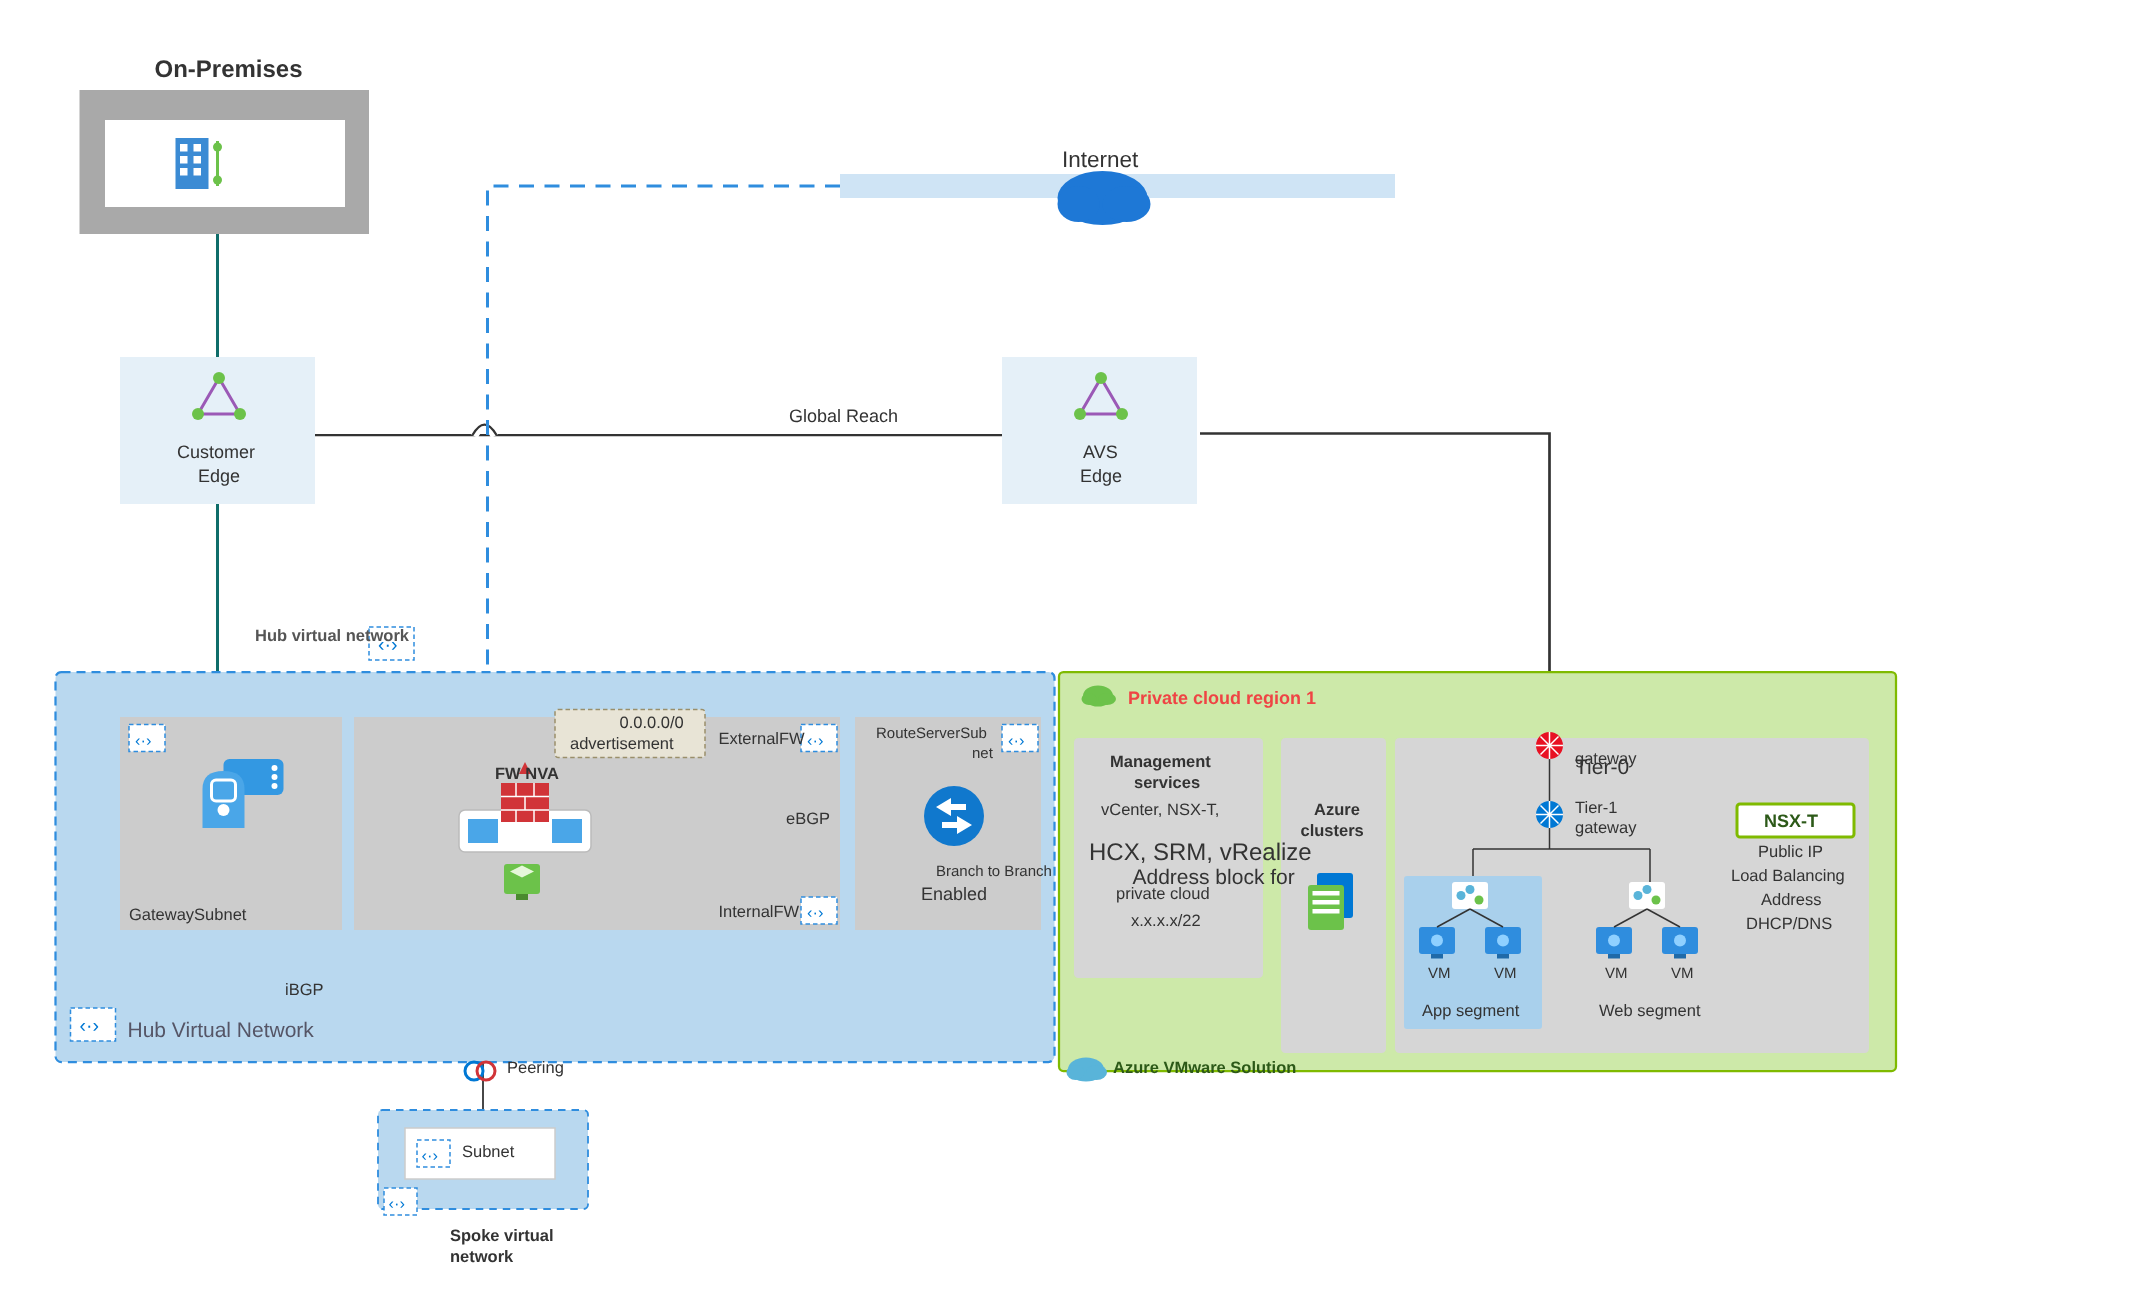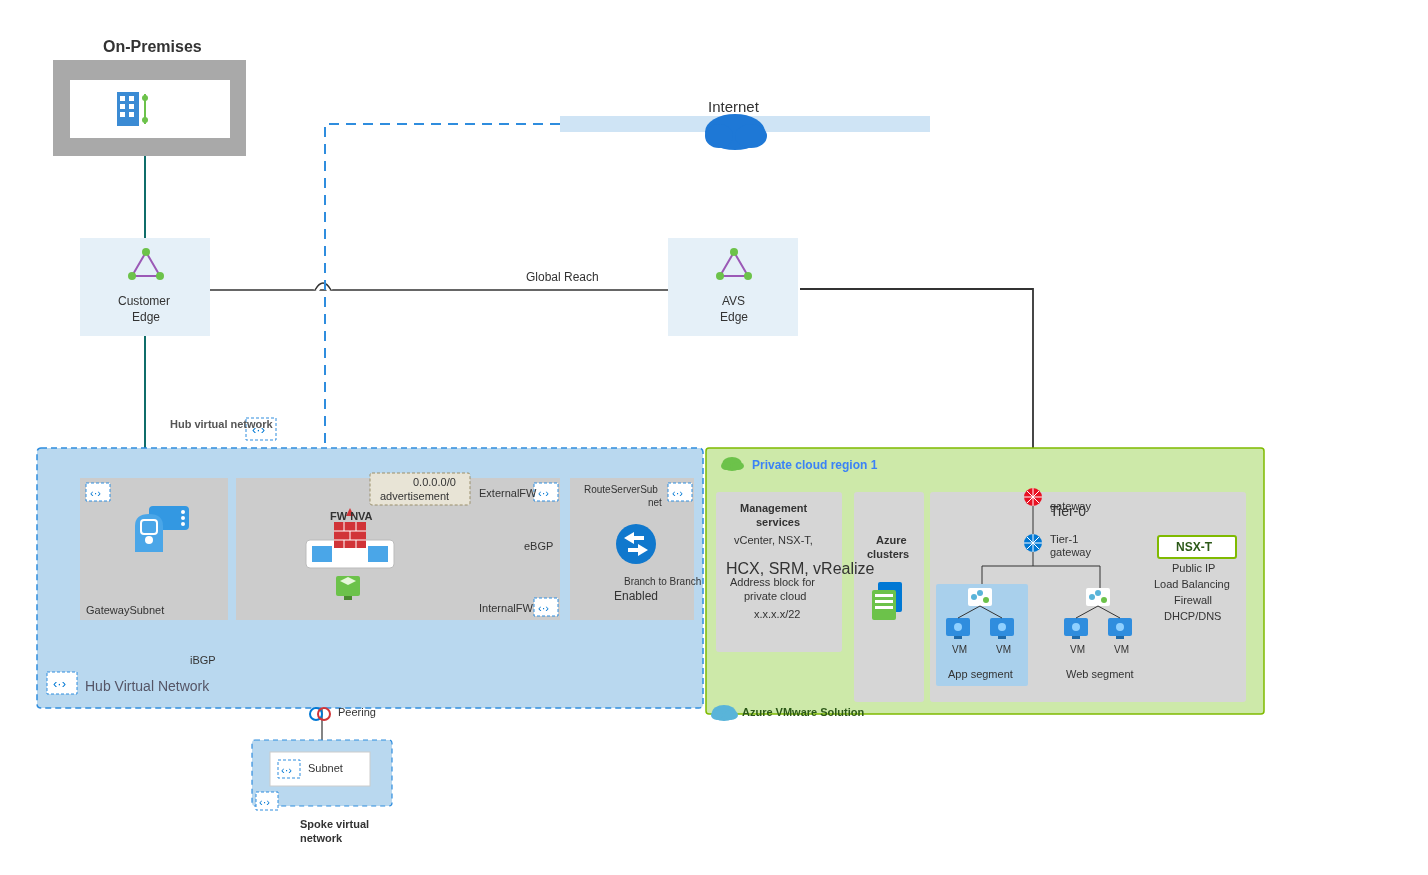--- a/index.html
+++ b/index.html
@@ -277,42 +277,42 @@
 
 <div class="text-label" style="left:524px; top:540px; font-size:11px">eBGP</div>
 <div class="text-label" style="left:190px; top:654px; font-size:11px">iBGP</div>
 
 <div class="text-label" style="left:338px; top:706px; font-size:11px">Peering</div>
 <div class="text-label" style="left:308px; top:762px; font-size:11px">Subnet</div>
 <div class="text-label bold" style="left:300px; top:818px; font-size:11px">Spoke virtual</div>
 <div class="text-label bold" style="left:300px; top:832px; font-size:11px">network</div>
 
 
-<div class="text-label bold" style="left:752px; top:458px; font-size:12px; color:#3b82f6">Private cloud region 1</div>
+<div class="text-label bold" style="left:752px; top:458px; font-size:12px; color:#ef4444">Private cloud region 1</div>
 
 <div class="text-label bold" style="left:740px; top:502px; font-size:11px">Management</div>
 <div class="text-label bold" style="left:756px; top:516px; font-size:11px">services</div>
 <div class="text-label" style="left:734px; top:534px; font-size:11px">vCenter, NSX-T,</div>
 <div class="text-label" style="left:726px; top:560px; font-size:16px">HCX, SRM, vRealize</div>
-<div class="text-label" style="left:730px; top:576px; font-size:11px">Address block for</div>
+<div class="text-label" style="left:755px; top:576px; font-size:14px">Address block for</div>
 <div class="text-label" style="left:744px; top:590px; font-size:11px">private cloud</div>
 <div class="text-label" style="left:754px; top:608px; font-size:11px">x.x.x.x/22</div>
 
 <div class="text-label bold" style="left:876px; top:534px; font-size:11px">Azure</div>
 <div class="text-label bold" style="left:867px; top:548px; font-size:11px">clusters</div>
 
 <div class="text-label" style="left:1050px; top:503px; font-size:14px">Tier-0</div>
 <div class="text-label" style="left:1050px; top:500px; font-size:11px">gateway</div>
 <div class="text-label" style="left:1050px; top:533px; font-size:11px">Tier-1</div>
 <div class="text-label" style="left:1050px; top:546px; font-size:11px">gateway</div>
 
 <div class="text-label bold" style="left:1176px; top:540px; font-size:12px; color:#2c5918">NSX-T</div>
 <div class="text-label" style="left:1172px; top:562px; font-size:11px">Public IP</div>
 <div class="text-label" style="left:1154px; top:578px; font-size:11px">Load Balancing</div>
-<div class="text-label" style="left:1174px; top:594px; font-size:11px">Firewall</div>
+<div class="text-label" style="left:1174px; top:594px; font-size:11px">Address</div>
 <div class="text-label" style="left:1164px; top:610px; font-size:11px">DHCP/DNS</div>
 
 <div class="text-label" style="left:952px; top:644px; font-size:10px">VM</div>
 <div class="text-label" style="left:996px; top:644px; font-size:10px">VM</div>
 <div class="text-label" style="left:1070px; top:644px; font-size:10px">VM</div>
 <div class="text-label" style="left:1114px; top:644px; font-size:10px">VM</div>
 
 <div class="text-label" style="left:948px; top:668px; font-size:11px">App segment</div>
 <div class="text-label" style="left:1066px; top:668px; font-size:11px">Web segment</div>
 

